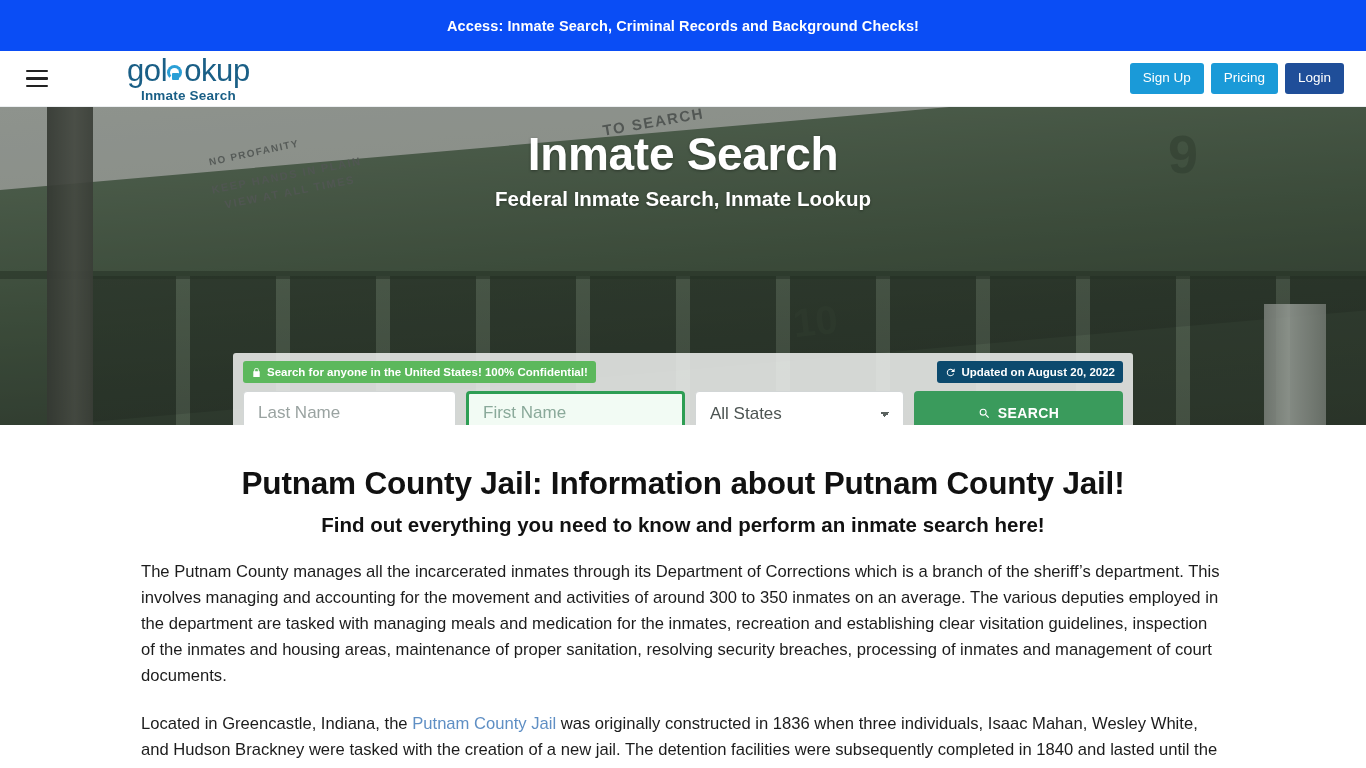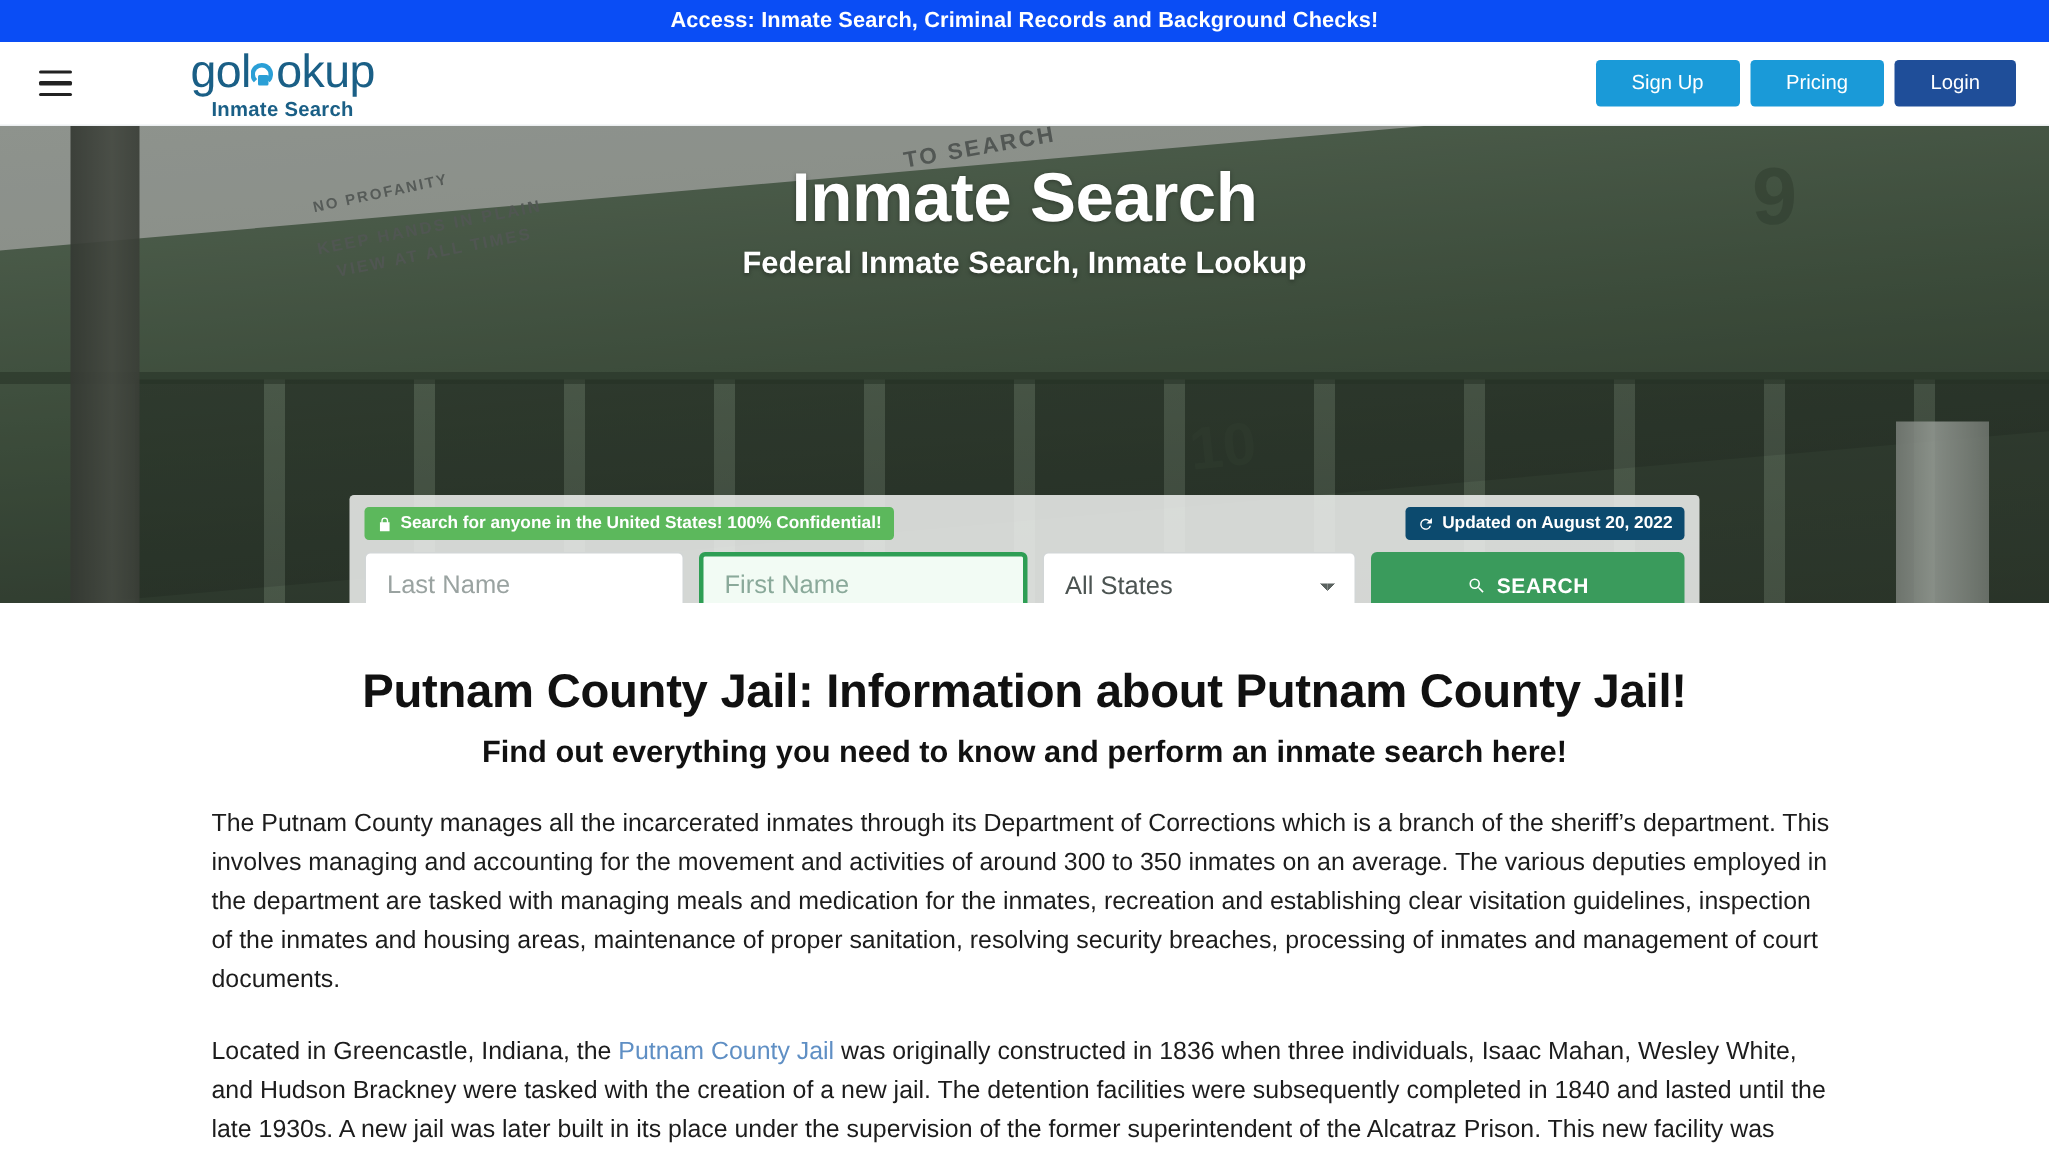--- a/index.html
+++ b/index.html
@@ -6,21 +6,21 @@
   html, body {
     margin: 0; padding: 0;
     width: 1366px; height: 768px;
     overflow: hidden;
     background: #ffffff;
     font-family: "Liberation Sans", sans-serif;
   }
 
   
   .topbar {
-    height: 28px;
+    height: 51px;
     background: #0a4df5;
     display: flex;
     align-items: center;
     justify-content: center;
   }
   .topbar-text {
     color: #ffffff;
     font-size: 14.5px;
     font-weight: bold;
     letter-spacing: .1px;
@@ -96,21 +96,21 @@
     display: flex;
     align-items: center;
     gap: 7px;
   }
   .btn {
     border: none;
     border-radius: 3px;
     color: #fff;
     font-size: 13.5px;
     font-weight: normal;
-    padding: 6px 24px;
+    padding: 6px 13px;
     cursor: pointer;
     font-family: "Liberation Sans", sans-serif;
     line-height: 1.35;
   }
   .btn-signup { background: #1a9ad8; }
   .btn-pricing { background: #1a9ad8; }
   .btn-login { background: #1f4e99; }
 
   
   .hero {

